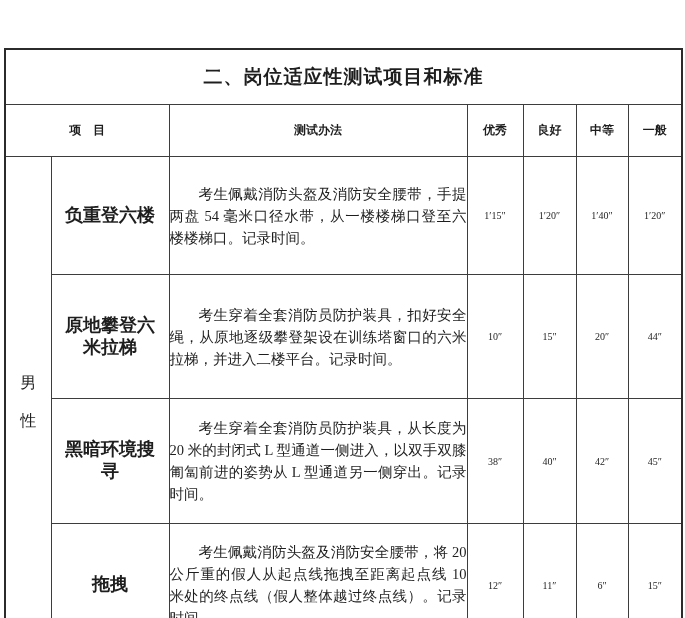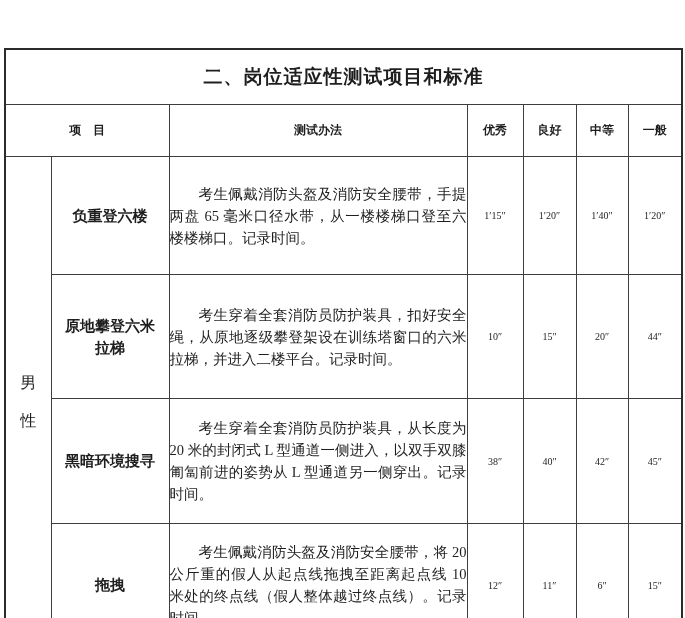--- a/index.html
+++ b/index.html
@@ -36,22 +36,22 @@
   tr.header-row td{
     height:51px;
     font-size:12px;font-weight:bold;
   }
   td.group-cell{
     font-size:16px;
     line-height:38px;
   }
   td.name-cell{
     font-weight:bold;
-    font-size:15px;
-    font-family:Liberation Serif, serif;
+    font-size:18px;
+    font-family:Liberation Mono, monospace;
   }
   td.name-cell .wrapbox{display:inline-block;max-width:93px;line-height:22px;}
   td.method-cell{
     text-align:justify;
     font-size:14.5px;
     line-height:22px;
     padding:6px 10px;
   }
   td.method-cell .para{
     text-indent:2em;
@@ -108,21 +108,21 @@
 
     <tr class="r1">
       <td class="group-cell" rowspan="4">
         <div>男</div>
         <div>性</div>
       </td>
       <td class="name-cell">
         <span class="wrapbox">负重登六楼</span>
       </td>
       <td class="method-cell">
-        <div class="para">考生佩戴消防头盔及消防安全腰带，手提两盘 65 毫米口径水带，从一楼楼梯口登至六楼楼梯口。记录时间。</div>
+        <div class="para">考生佩戴消防头盔及消防安全腰带，手提两盘 54 毫米口径水带，从一楼楼梯口登至六楼楼梯口。记录时间。</div>
       </td>
       <td class="val-cell">1′15″</td>
       <td class="val-cell">1′20″</td>
       <td class="val-cell">1′40″</td>
       <td class="val-cell">1′20″</td>
     </tr>
 
     <tr class="r2">
       <td class="name-cell">
         <span class="wrapbox">原地攀登六米拉梯</span>

